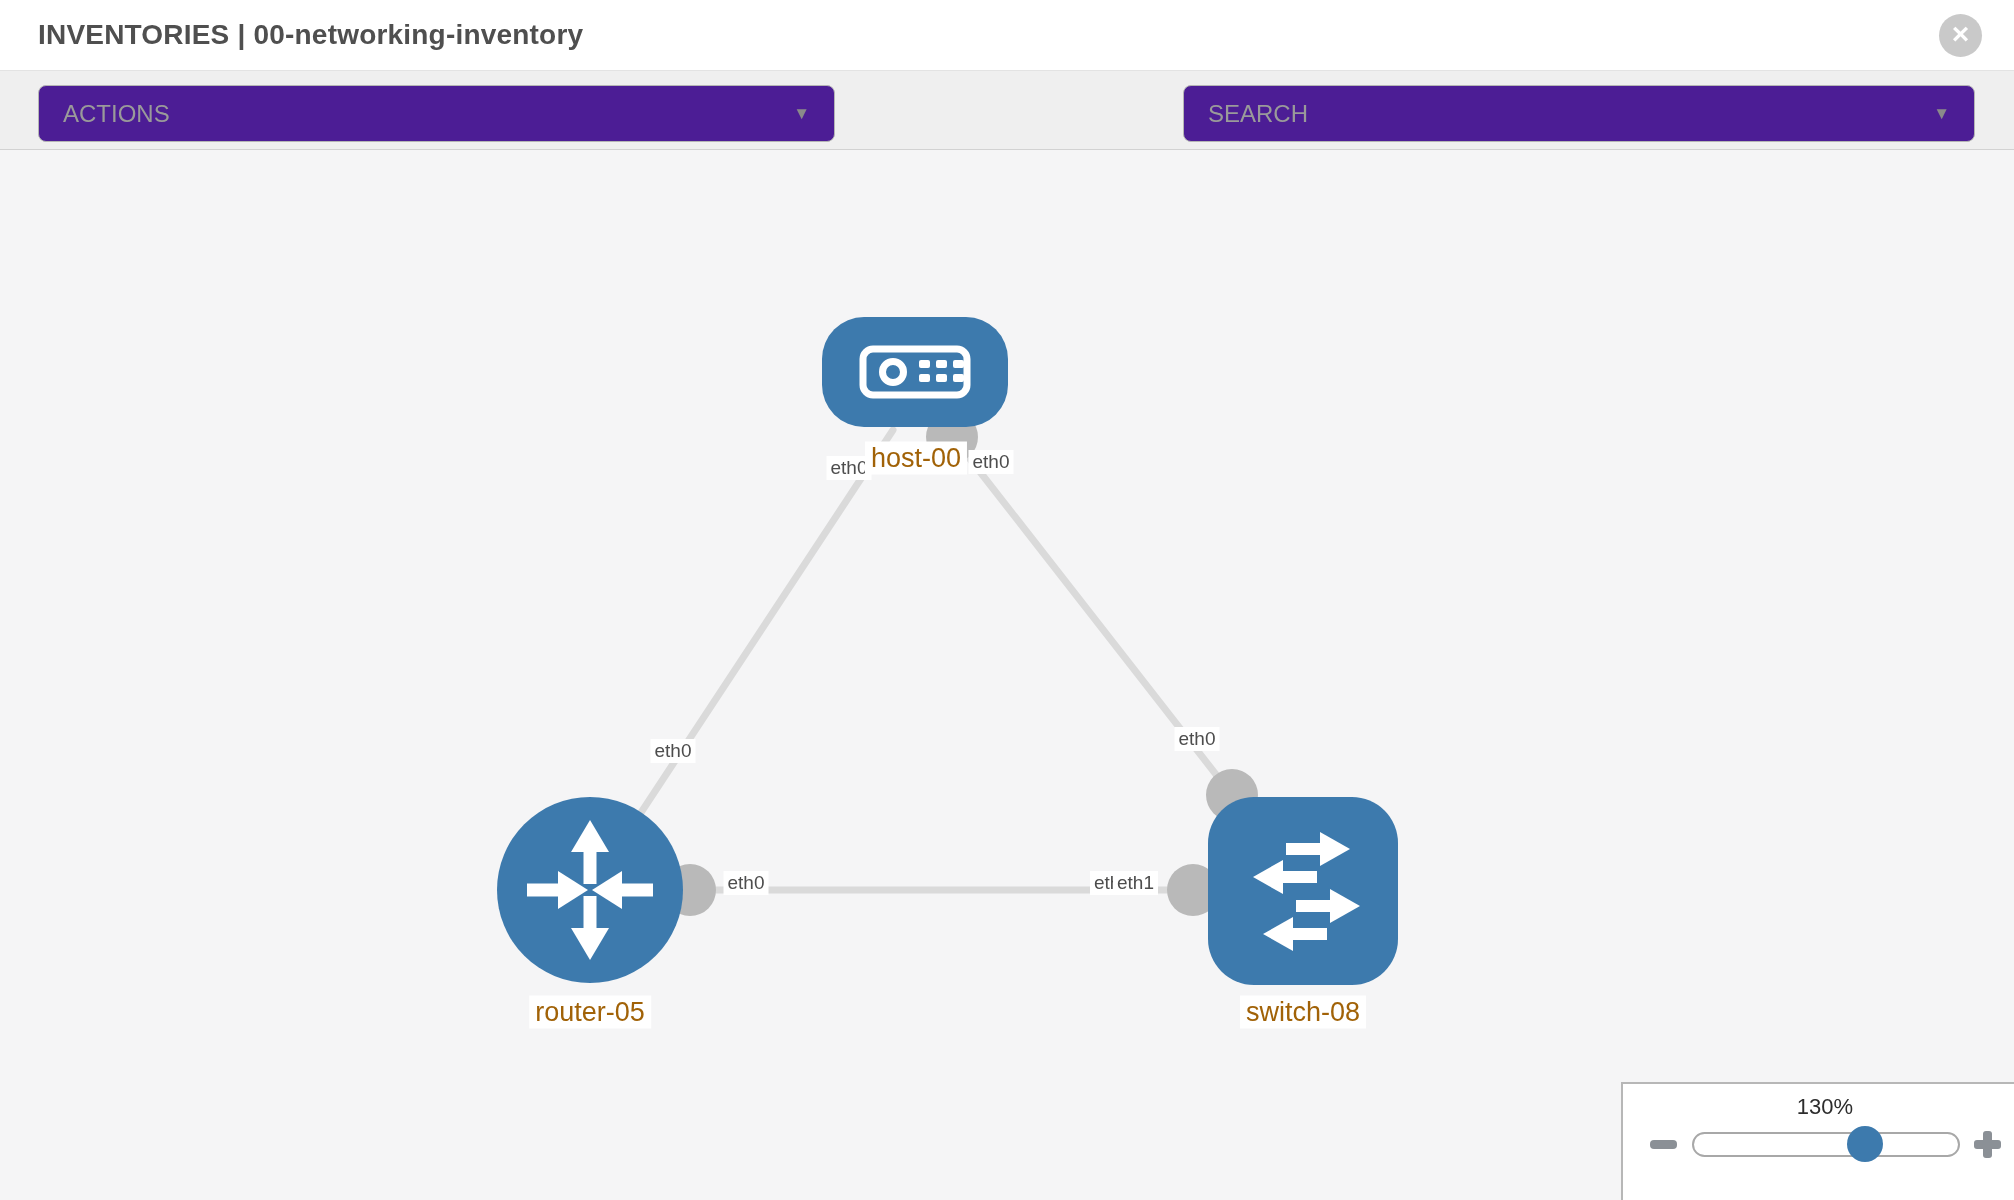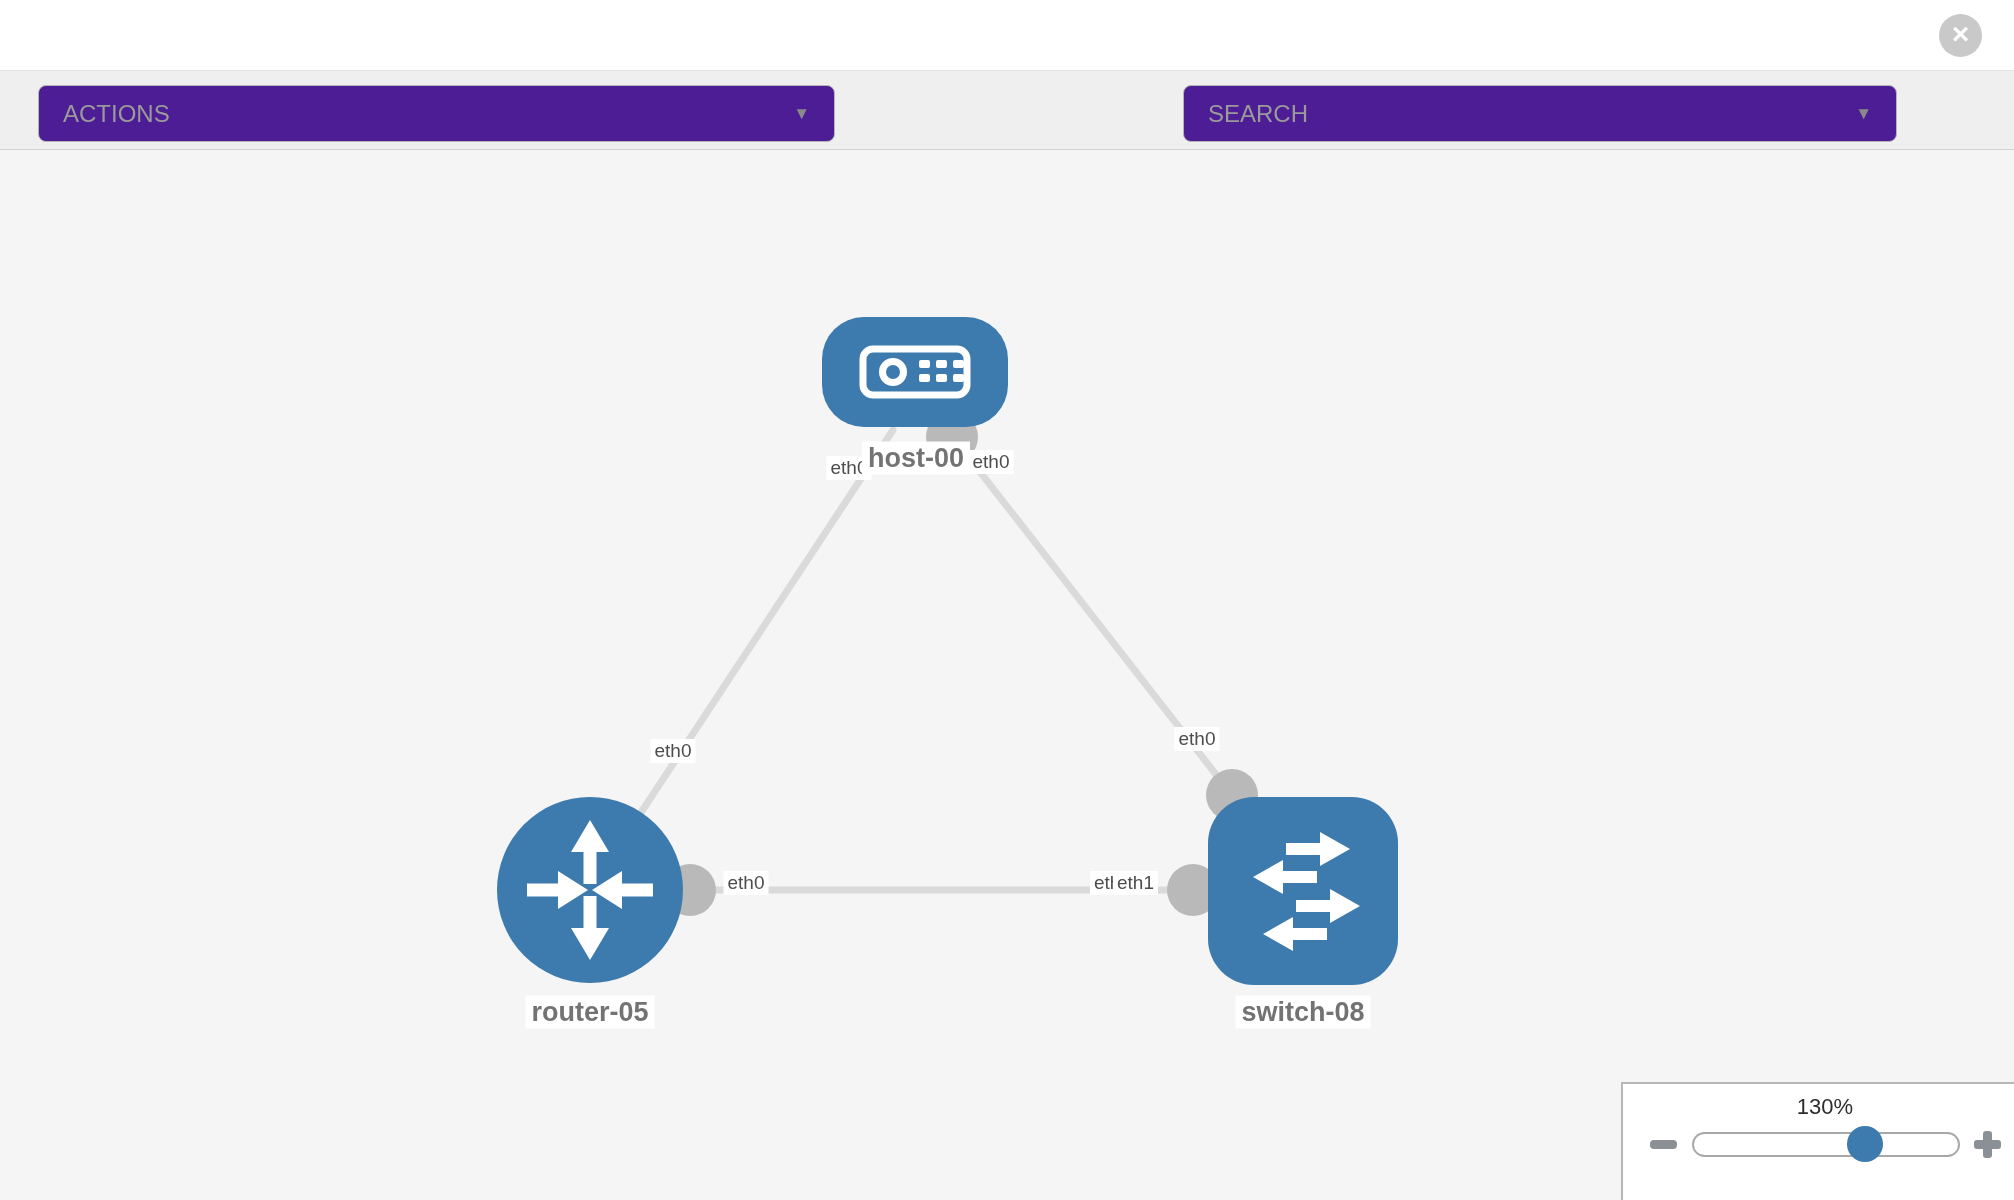--- a/index.html
+++ b/index.html
@@ -15,32 +15,32 @@
     background:#c9c9c9;color:#ffffff;display:flex;align-items:center;justify-content:center;
     font-size:30px;font-weight:bold;cursor:pointer;line-height:1;padding-bottom:3px;box-sizing:border-box;}
   
   .toolbar{position:absolute;left:0;top:71px;width:2014px;height:78px;background:#efefef;border-bottom:1px solid #d2d2d2;}
   .select{position:absolute;top:14px;height:57px;box-sizing:border-box;background:#4c1d95;
     border:1px solid #b5b5b5;border-radius:8px;display:flex;align-items:center;
     padding:0 24px;color:#9a9a9a;font-size:24px;cursor:pointer;}
   .select .caret{position:absolute;right:24px;top:50%;transform:translateY(-50%);
     color:#8a8a8a;font-size:17px;}
   .select-actions{left:38px;width:797px;}
-  .select-search{left:1183px;width:714px;}
+  .select-search{left:1183px;width:792px;}
   .icon-btn{position:absolute;top:92px;width:46px;height:46px;display:flex;align-items:center;
     justify-content:center;cursor:pointer;}
   .icon-btn svg{width:33px;height:33px;fill:#8c9198;}
   .btn-wrench{left:1043px;}
   .btn-key{left:1111px;}
   .btn-key svg{transform:scaleX(-1);}
   
   .canvas{position:absolute;left:0;top:150px;width:2014px;height:1050px;background:#f5f5f6;}
   .canvas svg{display:block;position:absolute;left:0;top:0;}
   .node-label{position:absolute;transform:translate(-50%,-50%);background:#ffffff;
-    color:#737373;font-size:27px;padding:1px 6px;white-space:nowrap;z-index:3;font-weight:bold;}
+    color:#a16207;font-size:27px;padding:1px 6px;white-space:nowrap;z-index:3;}
   .eth-label{position:absolute;transform:translate(-50%,-50%);background:#ffffff;
     color:#4d4d4d;font-size:19px;padding:1px 4px;white-space:nowrap;z-index:2;}
   .eth-back{transform:translate(0,-50%);z-index:1;}
   .eth-front{transform:translate(0,-50%);z-index:2;}
   
   .zoom-panel{position:absolute;left:1621px;top:1082px;width:420px;height:140px;
     background:#ffffff;border:2px solid #b7b7b7;box-sizing:border-box;z-index:5;}
   .zoom-level{position:absolute;left:0;top:10px;width:404px;text-align:center;
     font-size:22px;color:#2d2d2d;}
   .zoom-btn{position:absolute;width:44px;height:44px;top:38px;display:flex;align-items:center;
@@ -53,20 +53,21 @@
   .plus-icon::after{content:"";position:absolute;left:9px;top:0;width:9px;height:27px;border-radius:3px;background:#8b9096;}
   .slider-track{position:absolute;left:69px;top:48px;width:268px;height:25px;border-radius:13px;
     background:#ffffff;border:2px solid #a8a8a8;box-sizing:border-box;cursor:pointer;}
   .slider-handle{position:absolute;left:224px;top:42px;width:36px;height:36px;border-radius:50%;
     background:#3d7aad;cursor:grab;}
 </style>
 </head>
 <body>
 
 <div class="header">
+  <div class="page-title">INVENTORIES | 00-networking-inventory</div>
   <div class="close-btn">
     <span>×</span>
   </div>
 </div>
 
 <div class="toolbar">
   <div class="select select-actions">
     <span>ACTIONS</span>
     <span class="caret">▼</span>
   </div>

